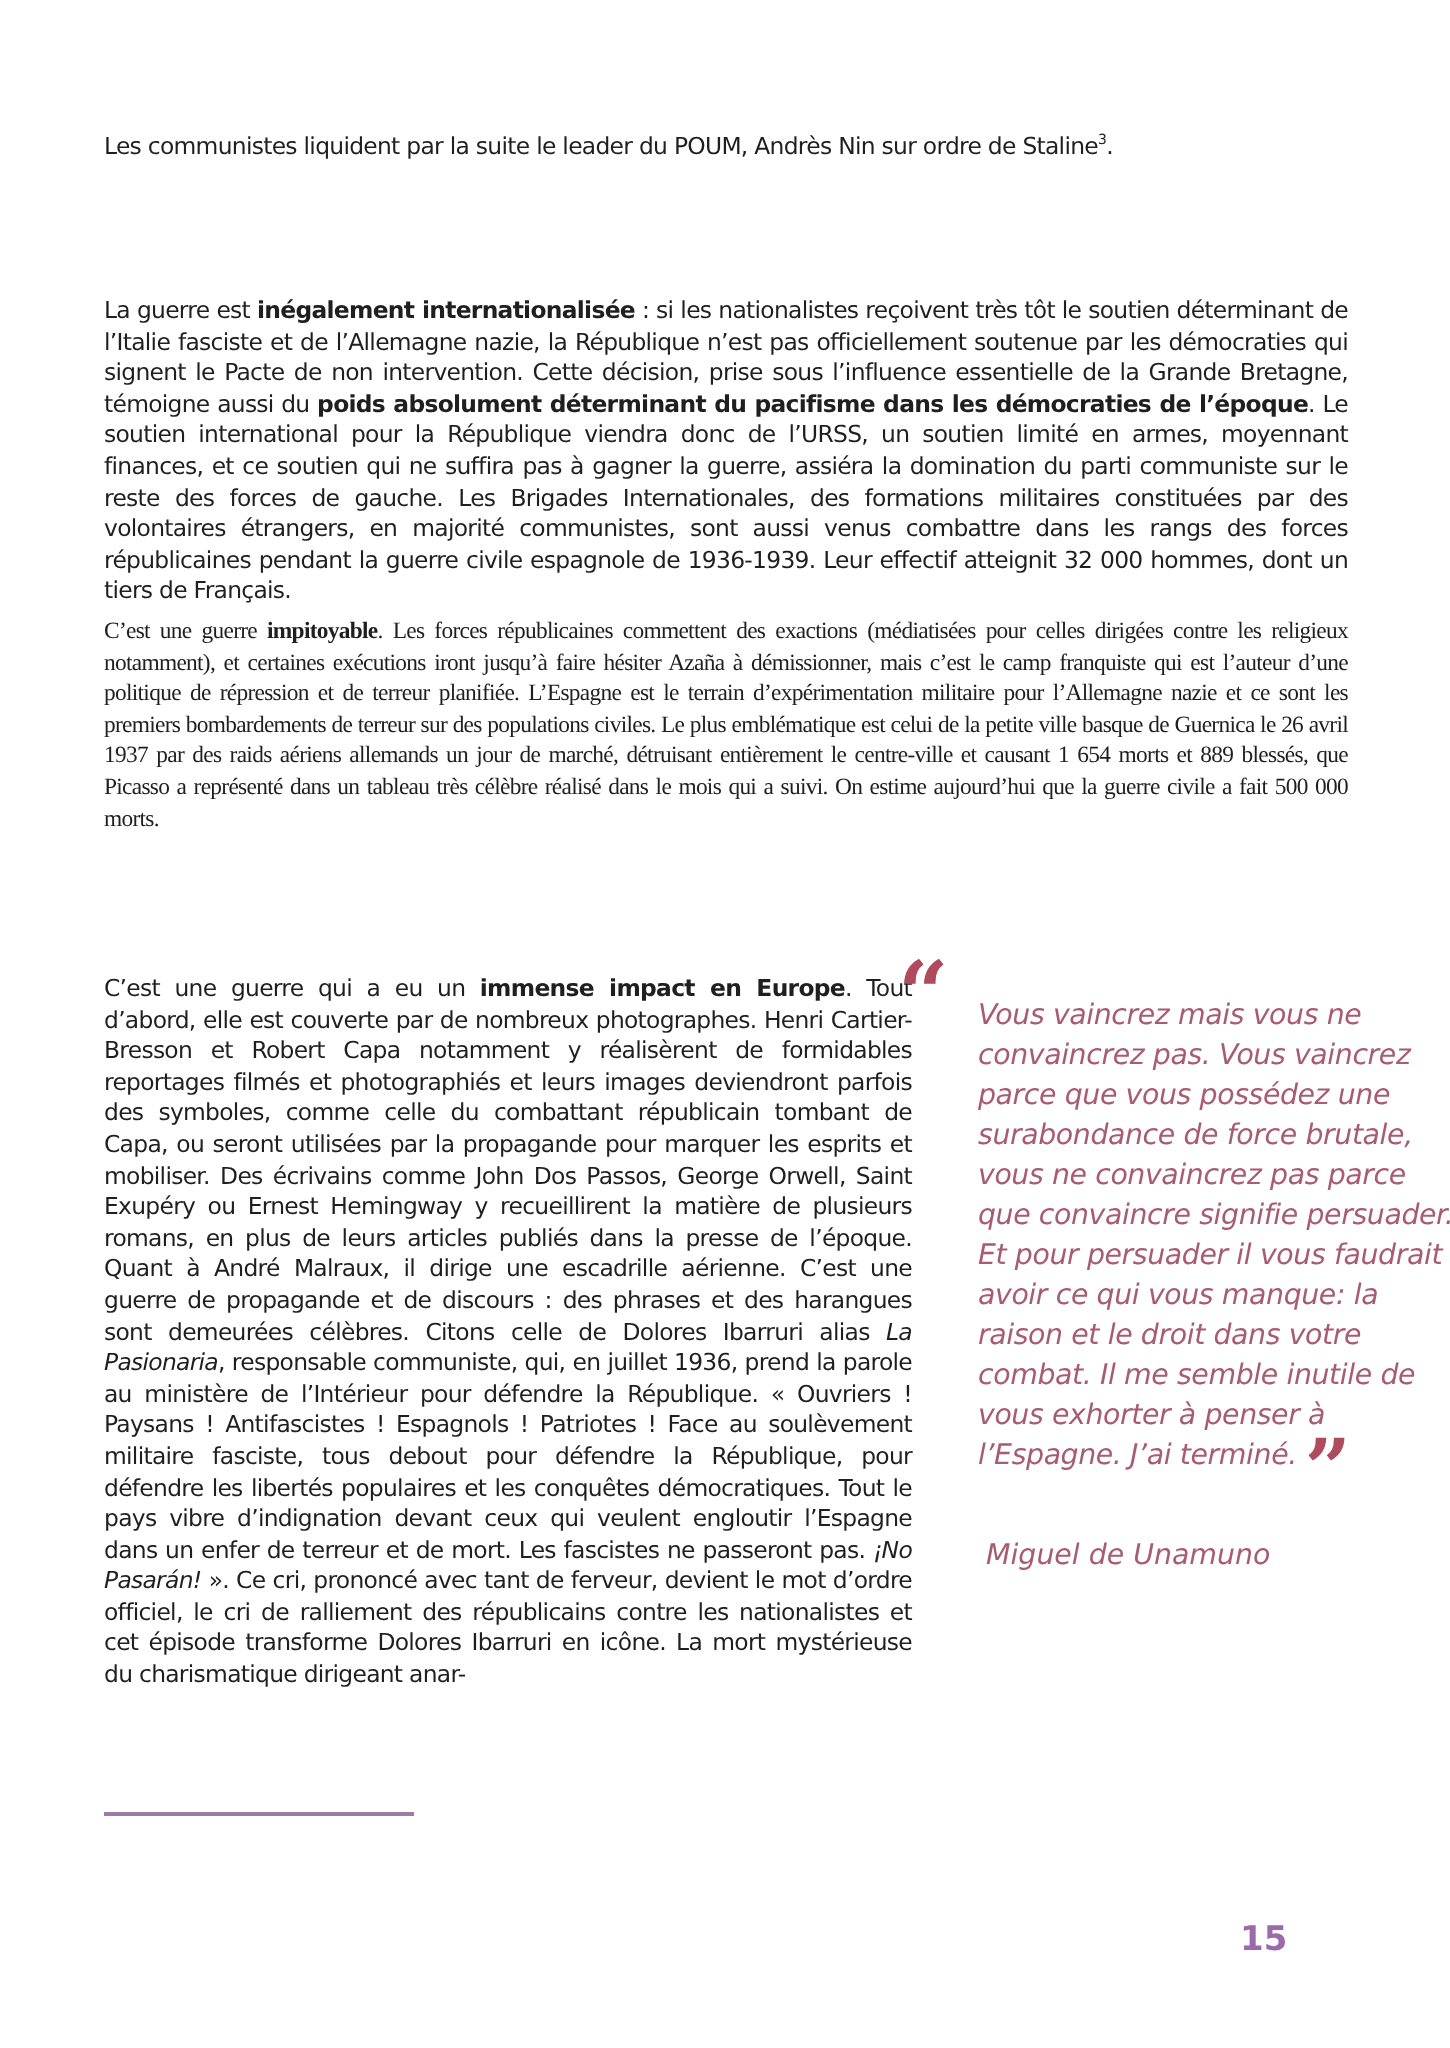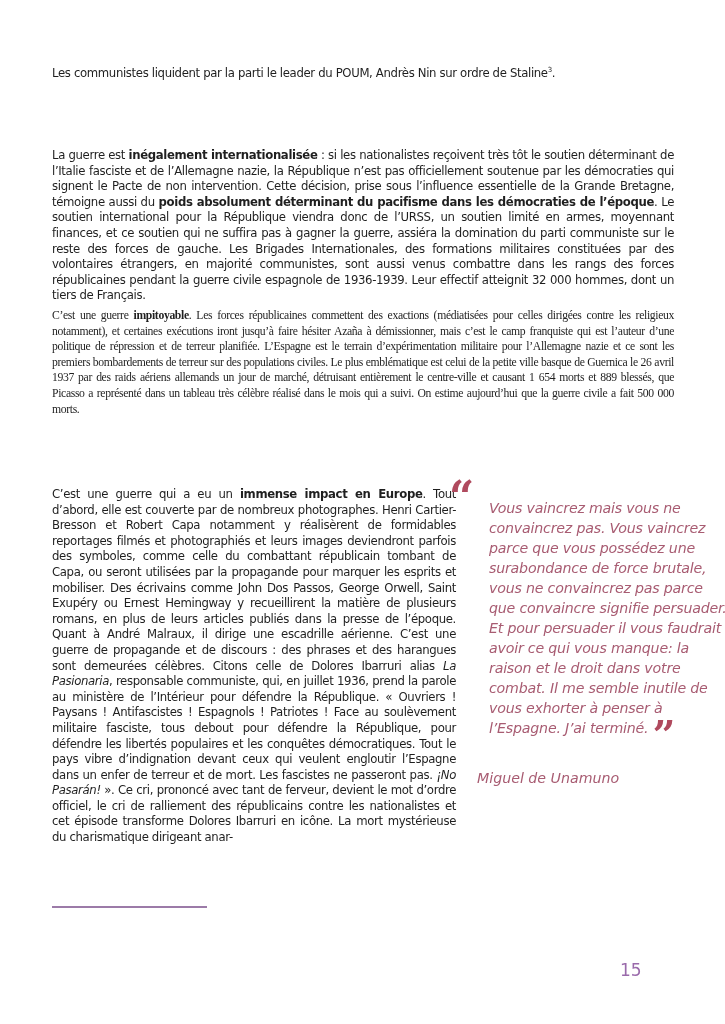--- a/index.html
+++ b/index.html
@@ -18,35 +18,35 @@
   sup { font-size: 7px; vertical-align: 5px; line-height: 0; }
   .quote-box { position: absolute; left: 449px; top: 480px; width: 250px; }
   .open-quote { position: absolute; left: 0; top: -4px; font-family: "DejaVu Serif", serif;
                 font-weight: bold; font-size: 44px; line-height: 44px; color: #b04a5e; }
   .quote-text { position: absolute; left: 28px; top: 6px; width: 240px; margin: 12px;
                 font-style: italic; font-size: 14.2px; line-height: 20px; color: #a85c72;
                 letter-spacing: -0.2px; }
   .close-quote { display: inline-block; font-family: "DejaVu Serif", serif; font-weight: bold;
                  font-style: normal; font-size: 40px; line-height: 10px; color: #b04a5e;
                  vertical-align: -16px; margin-left: 4px; }
-  .author { position: absolute; left: 28px; top: 288px; margin: 0; font-style: italic;
+  .author { position: absolute; left: 44px; top: 288px; margin: 0; font-style: italic;
             font-size: 14.2px; line-height: 20px; color: #a85c72; }
   .fn-rule { position: absolute; left: 52px; top: 906px; width: 155px; height: 2px; background: #9c7ba8; }
   .footnote { position: absolute; left: 52px; top: 915px; width: 560px; margin: 0;
               font-style: italic; font-size: 8.6px; line-height: 14px; color: #2a2a2a; }
   .fn-num { display: inline-block; width: 26px; font-style: italic; }
-  .page-number { position: absolute; left: 620px; top: 960px; font-size: 17px; font-weight: normal;
+  .page-number { position: absolute; left: 620px; top: 960px; font-size: 17px; font-weight: bold;
                  color: #9a6aab; text-align: center; }
 </style>
 </head>
 <body>
 
 <div class="page">
 
-  <p class="p full" id="p1"><span>Les communistes liquident par la parti le leader du POUM, Andrès Nin sur ordre de Staline</span><sup>3</sup><span>.</span></p>
+  <p class="p full" id="p1"><span>Les communistes liquident par la suite le leader du POUM, Andrès Nin sur ordre de Staline</span><sup>3</sup><span>.</span></p>
 
   <p class="p full" id="p2"><span>La guerre est </span><b>inégalement internationalisée</b><span> : si les nationalistes reçoivent très tôt le soutien déterminant de l’Italie fasciste et de l’Allemagne nazie, la République n’est pas officiellement soutenue par les démocraties qui signent le Pacte de non intervention. Cette décision, prise sous l’influence essentielle de la Grande Bretagne, témoigne aussi du </span><b>poids absolument déterminant du pacifisme dans les démocraties de l’époque</b><span>. Le soutien international pour la République viendra donc de l’URSS, un soutien limité en armes, moyennant finances, et ce soutien qui ne suffira pas à gagner la guerre, assiéra la domination du parti communiste sur le reste des forces de gauche. Les Brigades Internationales, des formations militaires constituées par des volontaires étrangers, en majorité communistes, sont aussi venus combattre dans les rangs des forces républicaines pendant la guerre civile espagnole de 1936-1939. Leur effectif atteignit 32 000 hommes, dont un tiers de Français.</span></p>
 
   <p class="p full" id="p3"><span>C’est une guerre </span><b>impitoyable</b><span>. Les forces républicaines commettent des exactions (médiatisées pour celles dirigées contre les religieux notamment), et certaines exécutions iront jusqu’à faire hésiter Azaña à démissionner, mais c’est le camp franquiste qui est l’auteur d’une politique de répression et de terreur planifiée. L’Espagne est le terrain d’expérimentation militaire pour l’Allemagne nazie et ce sont les premiers bombardements de terreur sur des populations civiles. Le plus emblématique est celui de la petite ville basque de Guernica le 26 avril 1937 par des raids aériens allemands un jour de marché, détruisant entièrement le centre-ville et causant 1 654 morts et 889 blessés, que Picasso a représenté dans un tableau très célèbre réalisé dans le mois qui a suivi. On estime aujourd’hui que la guerre civile a fait 500 000 morts.</span></p>
 
   <p class="p col" id="p4"><span>C’est une guerre qui a eu un </span><b>immense impact en Europe</b><span>. Tout d’abord, elle est couverte par de nombreux photographes. Henri Cartier-Bresson et Robert Capa notamment y réalisèrent de formidables reportages filmés et photographiés et leurs images deviendront parfois des symboles, comme celle du combattant républicain tombant de Capa, ou seront utilisées par la propagande pour marquer les esprits et mobiliser. Des écrivains comme John Dos Passos, George Orwell, Saint Exupéry ou Ernest Hemingway y recueillirent la matière de plusieurs romans, en plus de leurs articles publiés dans la presse de l’époque. Quant à André Malraux, il dirige une escadrille aérienne. C’est une guerre de propagande et de discours : des phrases et des harangues sont demeurées célèbres. Citons celle de Dolores Ibarruri alias </span><i>La Pasionaria</i><span>, responsable communiste, qui, en juillet 1936, prend la parole au ministère de l’Intérieur pour défendre la République.  « Ouvriers ! Paysans ! Antifascistes ! Espagnols ! Patriotes ! Face au soulèvement militaire fasciste, tous debout pour défendre la République, pour défendre les libertés populaires et les conquêtes démocratiques. Tout le pays vibre d’indignation devant ceux qui veulent engloutir l’Espagne dans un enfer de terreur et de mort. Les fascistes ne passeront pas. </span><i>¡No Pasarán!</i><span>  ». Ce cri, prononcé avec tant de ferveur, devient le mot d’ordre officiel, le cri de ralliement des républicains contre les nationalistes et cet épisode transforme Dolores Ibarruri en icône. La mort mystérieuse du charismatique dirigeant anar-</span></p>
 
   <div class="quote-box">
     <span class="open-quote">“</span>
     <p class="quote-text"><span>Vous vaincrez mais vous ne convaincrez pas. Vous vaincrez parce que vous possédez une surabondance de force brutale, vous ne convaincrez pas parce que convaincre signifie persuader. Et pour persuader il vous faudrait avoir ce qui vous manque: la raison et le droit dans votre combat. Il me semble inutile de vous exhorter à penser à l’Espagne. J’ai terminé.</span><span class="close-quote">”</span></p>

